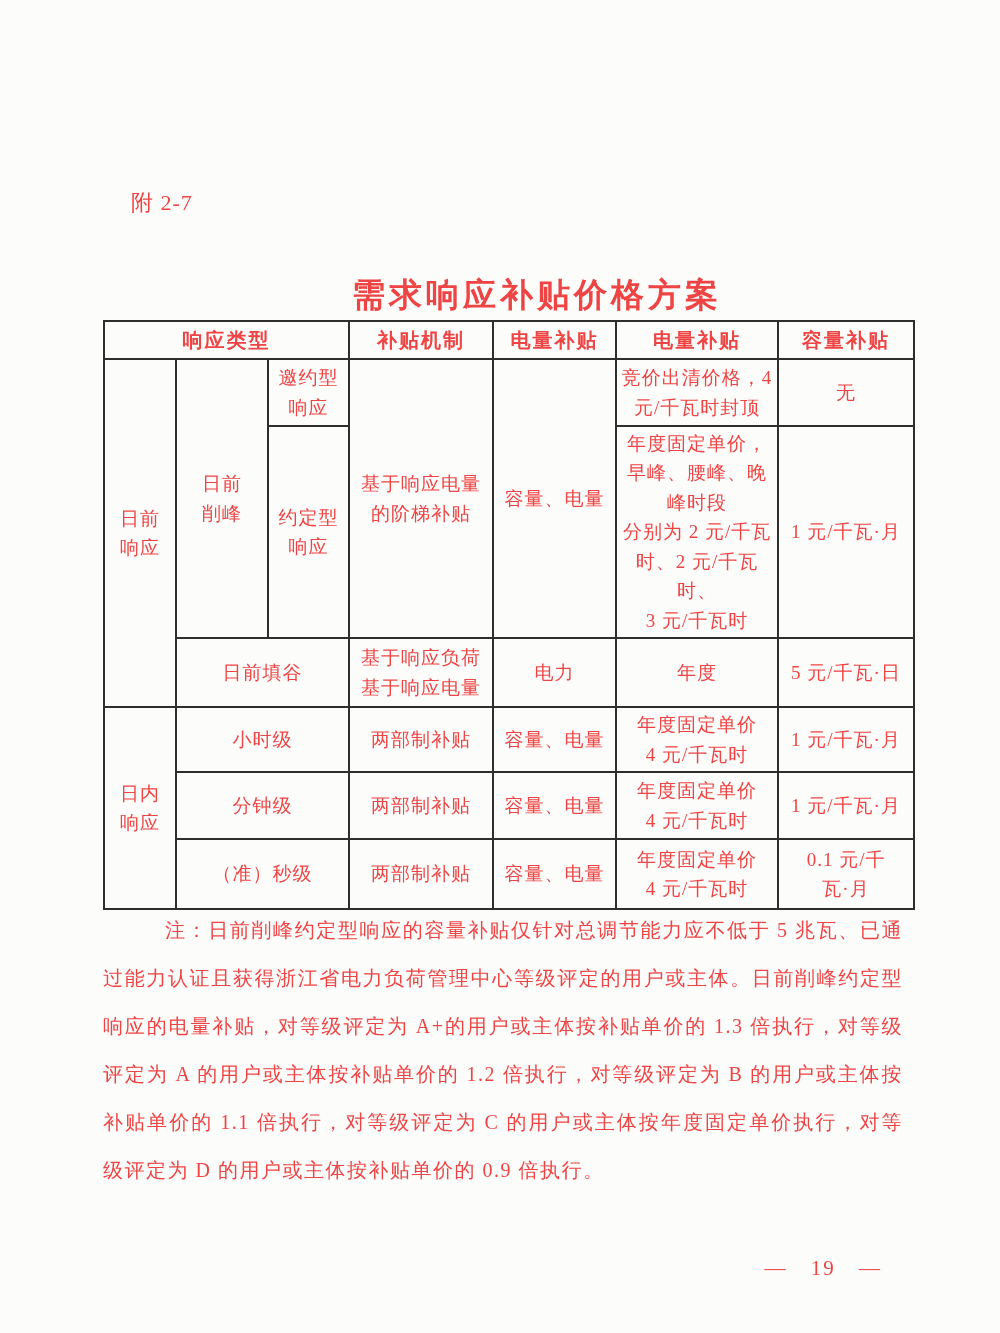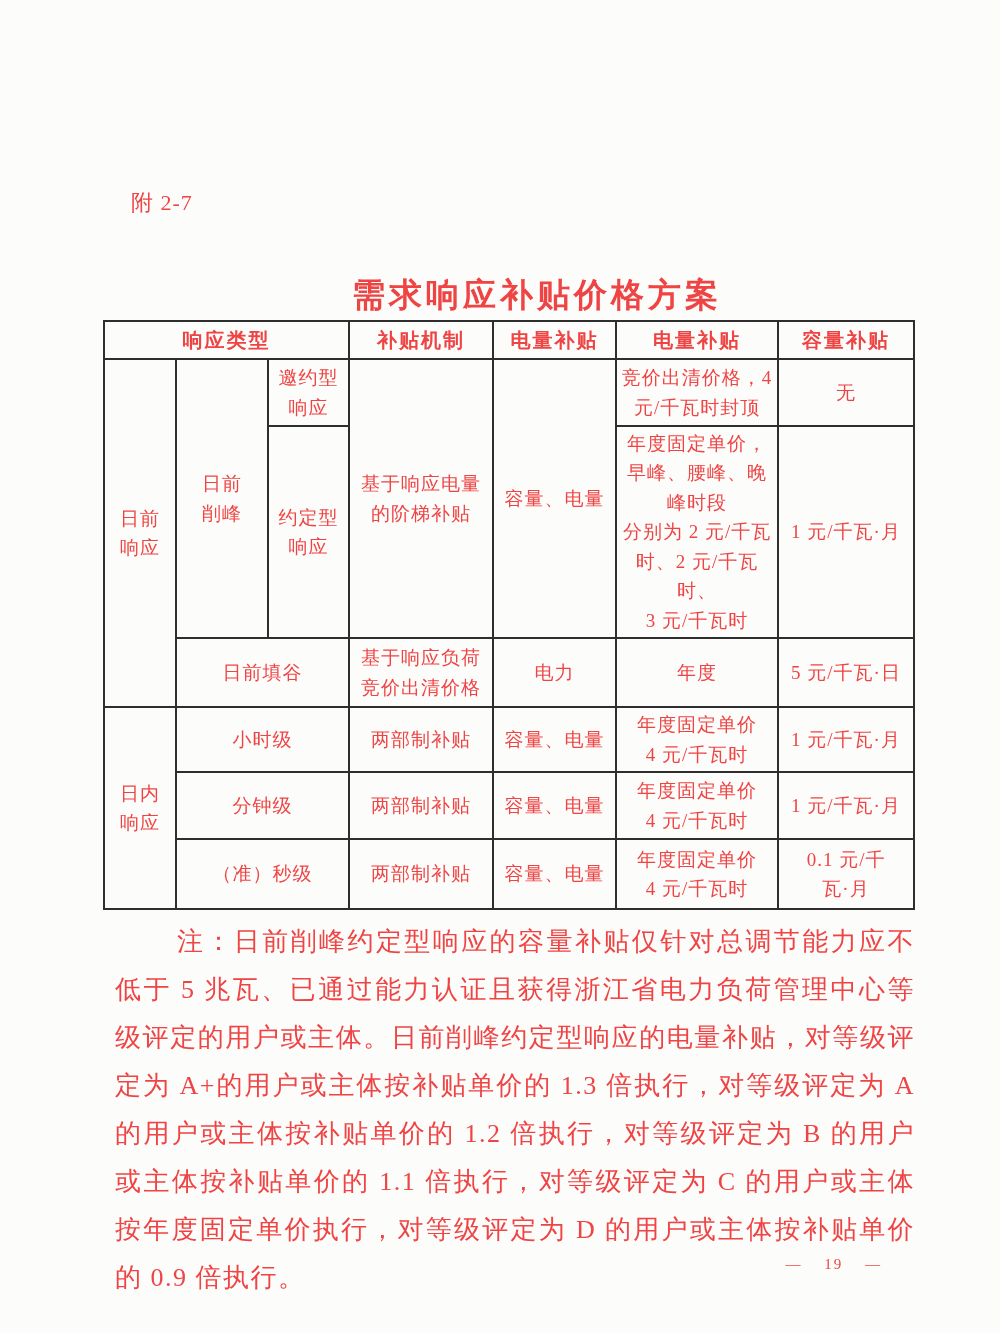--- a/index.html
+++ b/index.html
@@ -66,32 +66,32 @@
   tr.r2   { height: 203px; }
   tr.r3   { height: 69px; margin-left: 24px; }
   tr.r4   { height: 65px; }
   tr.r5   { height: 67px; margin-top: 17px; }
   tr.r6   { height: 70px; }
   .note {
     position: absolute;
     left: 103px;
     top: 906px;
     width: 800px;
-    margin: 12px;
-    font-size: 26px;
+    margin: 0;
+    font-size: 20px;
     line-height: 48px;
     letter-spacing: 1.5px;
     text-align: justify;
     text-indent: 62px;
   }
   .page-number {
     position: absolute;
     top: 1256px;
     right: 118px;
-    font-size: 15px;
+    font-size: 21px;
     word-spacing: 16px;
     letter-spacing: 2px;
   }
 </style>
 </head>
 <body>
 
 <div class="page">
 
   <div class="doc-label">附 2-7</div>
@@ -139,21 +139,21 @@
 早峰、腰峰、晚
 峰时段
 分别为 2 元/千瓦
 时、2 元/千瓦时、
 3 元/千瓦时</td>
         <td>1 元/千瓦·月</td>
       </tr>
       <tr class="r3">
         <td colspan="2">日前填谷</td>
         <td>基于响应负荷
-竞价出清价格</td>
+基于响应电量</td>
         <td>电力</td>
         <td>年度</td>
         <td>5 元/千瓦·日</td>
       </tr>
       <tr class="r4">
         <td rowspan="3">日内
 响应</td>
         <td colspan="2">小时级</td>
         <td>两部制补贴</td>
         <td>容量、电量</td>

